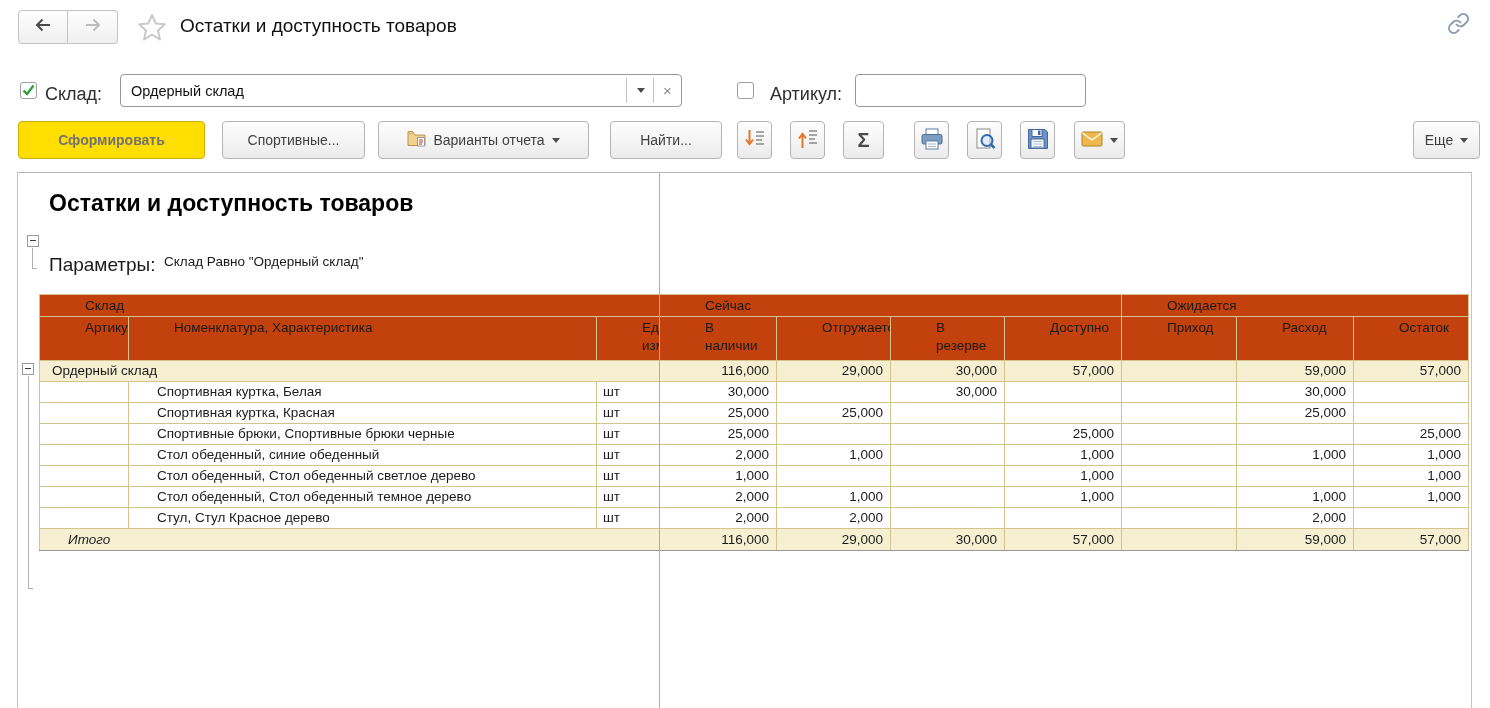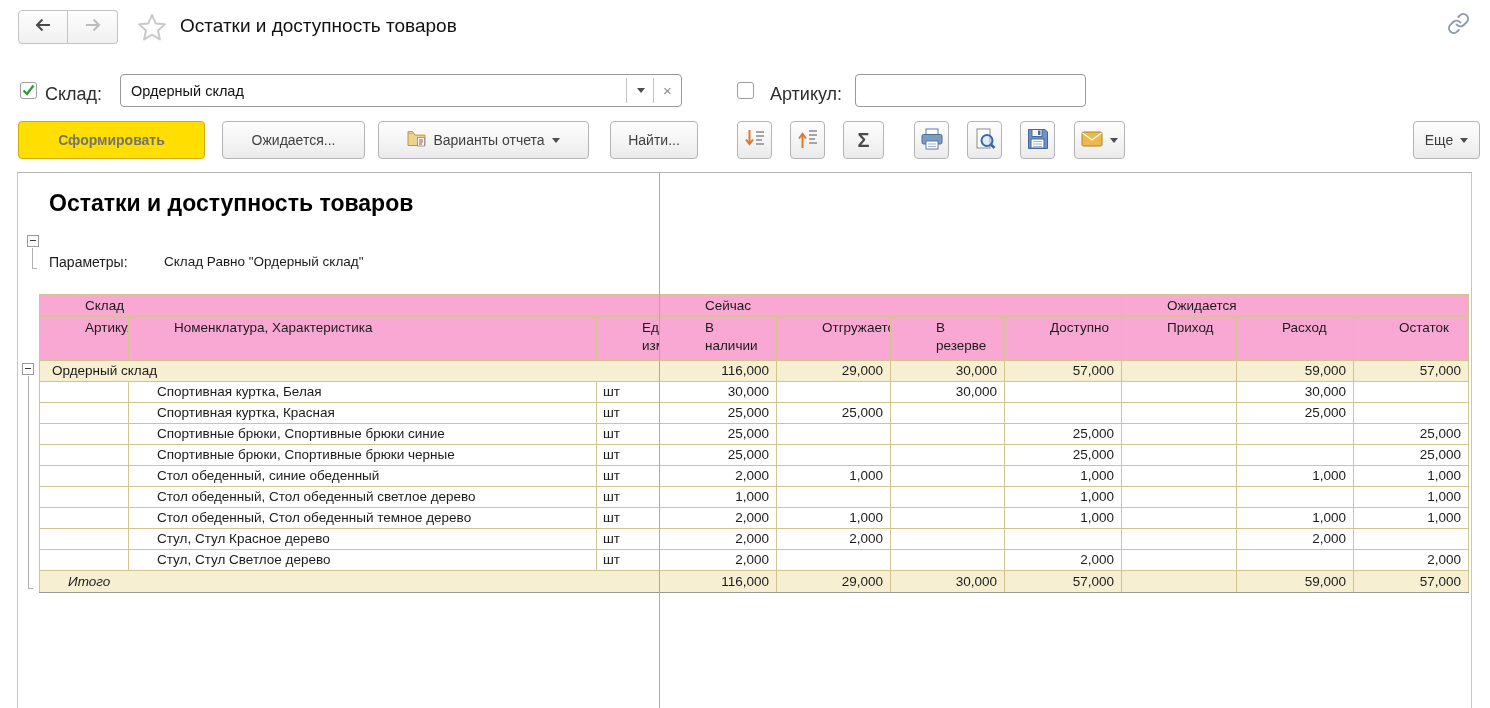--- a/index.html
+++ b/index.html
@@ -54,37 +54,37 @@
   .btn.primary { background:#ffde00; border-color:#cfae06; color:#737373; font-weight:bold; }
   .sigma { font-size:20px; font-weight:600; color:#4a4a4a; }
 
   
   #report-area {
     left:17px; top:172px; width:1455px; height:536px; background:#fff;
     border-top:1px solid #b6b6b6; border-left:1px solid #c6c6c6; border-right:1px solid #c6c6c6;
   }
   #col-split { left:641px; top:0; width:1px; height:536px; background:#ababab; z-index:5; }
   .rpt-title { left:31px; top:17px; font-size:23px; font-weight:bold; color:#000; white-space:nowrap; }
-  .params-label { left:31px; top:81px; font-size:14px; }
+  .params-label { left:31px; top:81px; font-size:19px; }
   .params-value { left:146px; top:81px; font-size:13.5px; }
   .minus-box {
     width:12px; height:12px; background:#fdfdfd; border:1px solid #9b9b9b; position:absolute; z-index:6;
   }
   .minus-box::after { content:""; position:absolute; left:2px; right:2px; top:4px; height:1px; background:#3c3c3c; }
   .bracket { position:absolute; border-left:1px solid #b0b0b0; border-bottom:1px solid #b0b0b0; width:5px; }
 
   
   #report-table {
     position:absolute; left:21px; top:121px; width:1429px; table-layout:fixed;
     border-collapse:collapse; font-size:13.5px; z-index:1;
   }
   #report-table th, #report-table td {
     border:1px solid #d2c48c; overflow:hidden; padding:1px 6px; line-height:18px;
   }
-  #report-table thead th { background:#f9a8d4; font-weight:normal; text-align:left; vertical-align:top; padding-top:2px;padding-left:45px; }
+  #report-table thead th { background:#c2410c; font-weight:normal; text-align:left; vertical-align:top; padding-top:2px;padding-left:45px; }
   #report-table thead tr.h1 { height:22px; }
   #report-table thead tr.h2 { height:44px; }
   #report-table tbody tr { height:21px; }
   #report-table td { white-space:nowrap; }
   #report-table td.num { text-align:right; padding-right:7px; }
   #report-table td.name { padding-left:28px; }
   #report-table tr.group-row td { background:#f6efd1; }
   #report-table tr.group-row td.label-cell { padding-left:12px; }
   #report-table tr.total-row { height:22px; }
   #report-table tr.total-row td { background:#f6efd1; border-top:1px solid #b5a86c; border-bottom:1px solid #969696; }
@@ -142,35 +142,35 @@
   </div>
 </div>
 <div class="abs checkbox" style="left:737px; top:82px;"></div>
 <div class="abs flt-label" style="left:762px; top:84px;margin-left:8px;">Артикул:</div>
 <input class="abs txt-input" type="text" value="" style="">
 
 <div class="btn primary" style="left:18px; width:187px;">
   <span>Сформировать</span>
 </div>
 <div class="btn" style="left:222px; width:143px;">
-  <span>Ожидается...</span>
+  <span>Спортивные...</span>
 </div>
 <div class="btn" style="left:378px; width:211px;">
   <span>
     <svg width="19" height="17" viewBox="0 0 19 17">
       <path d="M1 3.2h5.6l1.4 1.9H18v10.4H1z" fill="#efd28b" stroke="#b8954a"></path>
       <path d="M1 3.2V1.6h4.7l1 1.6" fill="#efd28b" stroke="#b8954a"></path>
       <rect x="10.5" y="7.5" width="7" height="8.5" fill="#fff" stroke="#999"></rect>
       <path d="M12 10h4M12 12h4M12 14h3" stroke="#c0392b" stroke-width="1"></path>
     </svg>
   </span>
   <span>Варианты отчета</span>
   <span class="caret"></span>
 </div>
-<div class="btn" style="left:610px; width:88px;">
+<div class="btn" style="left:610px; width:112px;">
   <span>Найти...</span>
 </div>
 <div class="btn" style="left:737px; width:35px;">
   <span>
     <svg width="22" height="22" viewBox="0 0 22 22">
       <path d="M5.5 2v13" stroke="#e2762c" stroke-width="2" fill="none"></path>
       <path d="M2 11.5L5.5 16 9 11.5" fill="none" stroke="#e2762c" stroke-width="2"></path>
       <path d="M12 4h8M12 8h8M12 12h6M12 16h8" stroke="#8a8a8a" stroke-width="1.6"></path>
     </svg>
   </span>
@@ -304,32 +304,20 @@
           <td class="num">25,000</td>
           <td class="num">25,000</td>
           <td class="num"></td>
           <td class="num"></td>
           <td class="num"></td>
           <td class="num">25,000</td>
           <td class="num"></td>
         </tr>
         <tr class="data-row">
           <td></td>
-          <td class="name">Спортивные брюки, Спортивные брюки синие</td>
-          <td>шт</td>
-          <td class="num">25,000</td>
-          <td class="num"></td>
-          <td class="num"></td>
-          <td class="num">25,000</td>
-          <td class="num"></td>
-          <td class="num"></td>
-          <td class="num">25,000</td>
-        </tr>
-        <tr class="data-row">
-          <td></td>
           <td class="name">Спортивные брюки, Спортивные брюки черные</td>
           <td>шт</td>
           <td class="num">25,000</td>
           <td class="num"></td>
           <td class="num"></td>
           <td class="num">25,000</td>
           <td class="num"></td>
           <td class="num"></td>
           <td class="num">25,000</td>
         </tr>
@@ -373,32 +361,20 @@
           <td></td>
           <td class="name">Стул, Стул Красное дерево</td>
           <td>шт</td>
           <td class="num">2,000</td>
           <td class="num">2,000</td>
           <td class="num"></td>
           <td class="num"></td>
           <td class="num"></td>
           <td class="num">2,000</td>
           <td class="num"></td>
-        </tr>
-        <tr class="data-row">
-          <td></td>
-          <td class="name">Стул, Стул Светлое дерево</td>
-          <td>шт</td>
-          <td class="num">2,000</td>
-          <td class="num"></td>
-          <td class="num"></td>
-          <td class="num">2,000</td>
-          <td class="num"></td>
-          <td class="num"></td>
-          <td class="num">2,000</td>
         </tr>
         <tr class="total-row">
           <td class="label-cell" colspan="3">Итого</td>
           <td class="num">116,000</td>
           <td class="num">29,000</td>
           <td class="num">30,000</td>
           <td class="num">57,000</td>
           <td class="num"></td>
           <td class="num">59,000</td>
           <td class="num">57,000</td>

